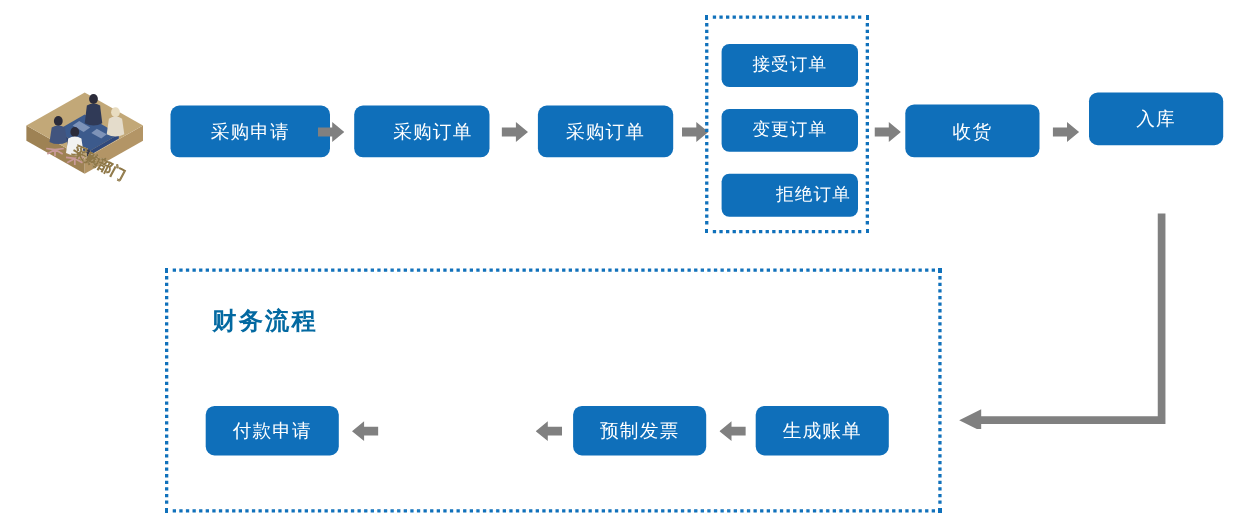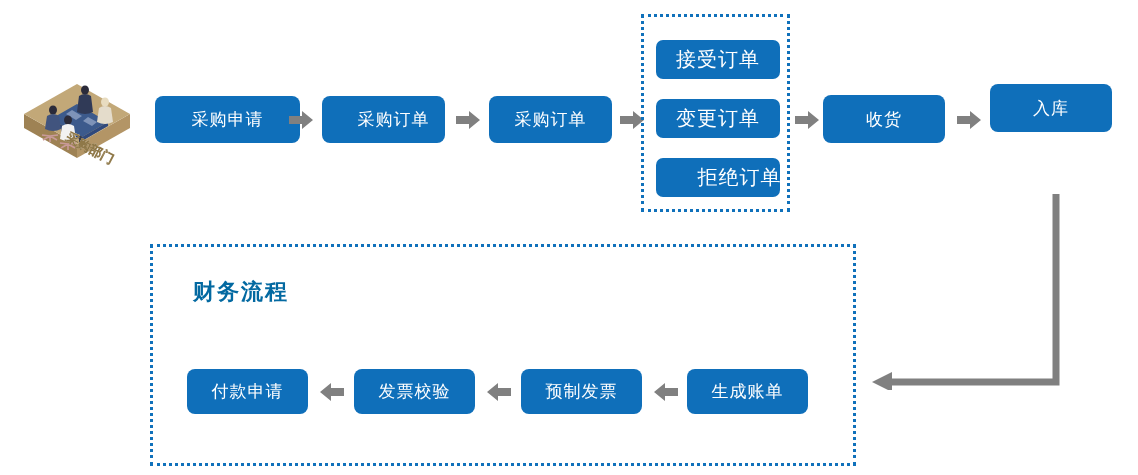--- a/index.html
+++ b/index.html
@@ -26,21 +26,21 @@
     color: #ffffff;
     display: flex;
     align-items: center;
     justify-content: center;
     font-size: 17px;
     letter-spacing: 1px;
     white-space: nowrap;
     box-sizing: border-box;
   }
   .pbox.small {
-    font-size: 20px;
+    font-size: 16px;
     border-radius: 7px;
   }
 
   
   .dotted-frame {
     position: absolute;
     border: 3px dotted #1071BB;
     box-sizing: border-box;
     background: transparent;
   }
@@ -176,21 +176,20 @@
   <div class="section-title" style="left:193px; top:277px;">财务流程</div>
 
   <div class="pbox" style="left:187px; top:369px; width:121px; height:45px;">付款申请</div>
 
   <div class="arrow" style="left:320px; top:382px; width:24px; height:20px;">
     <svg width="24" height="20" viewBox="0 0 24 20">
       <polygon points="24,6 11,6 11,1 0,10 11,19 11,14 24,14" fill="#808080"></polygon>
     </svg>
   </div>
 
-  <div class="pbox" style="left:354px; top:369px; width:121px; height:45px;">发票校验</div>
 
   <div class="arrow" style="left:487px; top:382px; width:24px; height:20px;">
     <svg width="24" height="20" viewBox="0 0 24 20">
       <polygon points="24,6 11,6 11,1 0,10 11,19 11,14 24,14" fill="#808080"></polygon>
     </svg>
   </div>
 
   <div class="pbox" style="left:521px; top:369px; width:121px; height:45px;">预制发票</div>
 
   <div class="arrow" style="left:654px; top:382px; width:24px; height:20px;">

